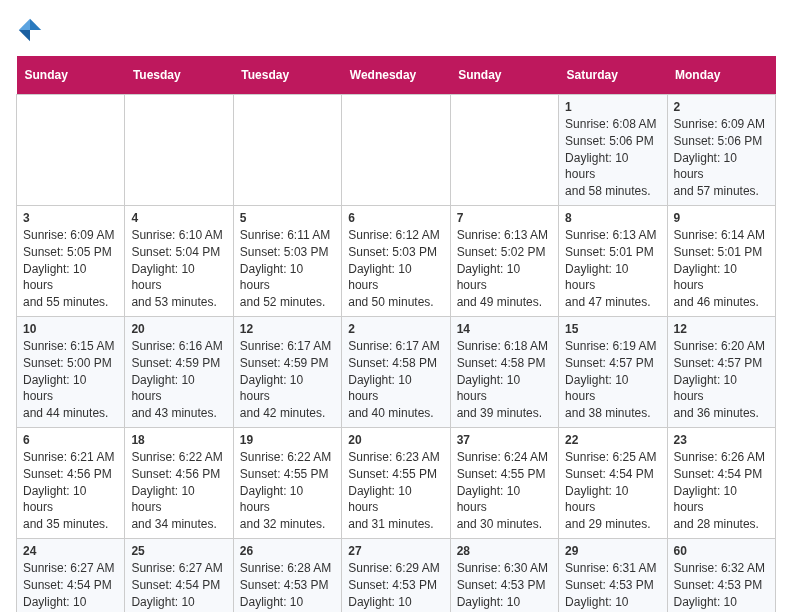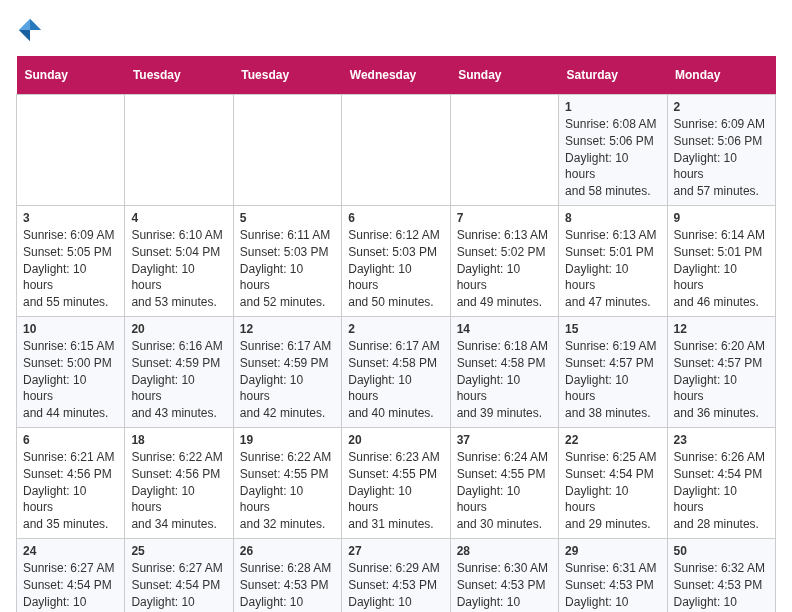--- a/index.html
+++ b/index.html
@@ -240,18 +240,18 @@
         </td>
         <td>
           <span class="day-num">28</span>
           <div class="day-info">Sunrise: 6:30 AM<br>Sunset: 4:53 PM<br>Daylight: 10 hours<br>and 23 minutes.</div>
         </td>
         <td>
           <span class="day-num">29</span>
           <div class="day-info">Sunrise: 6:31 AM<br>Sunset: 4:53 PM<br>Daylight: 10 hours<br>and 22 minutes.</div>
         </td>
         <td>
-          <span class="day-num">50</span>
+          <span class="day-num">60</span>
           <div class="day-info">Sunrise: 6:32 AM<br>Sunset: 4:53 PM<br>Daylight: 10 hours<br>and 21 minutes.</div>
         </td>
       </tr>
     </tbody>
 </table>
 
 </body></html>

